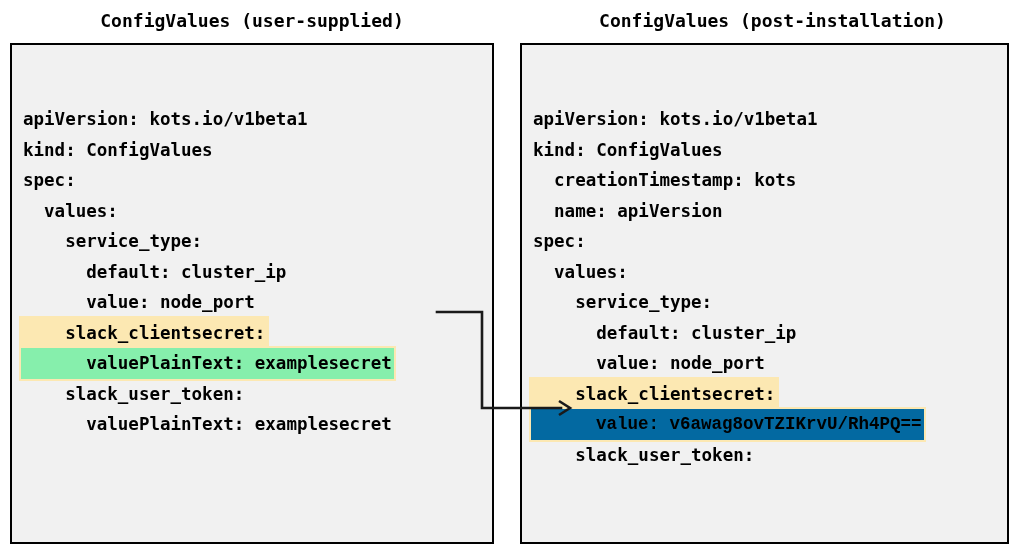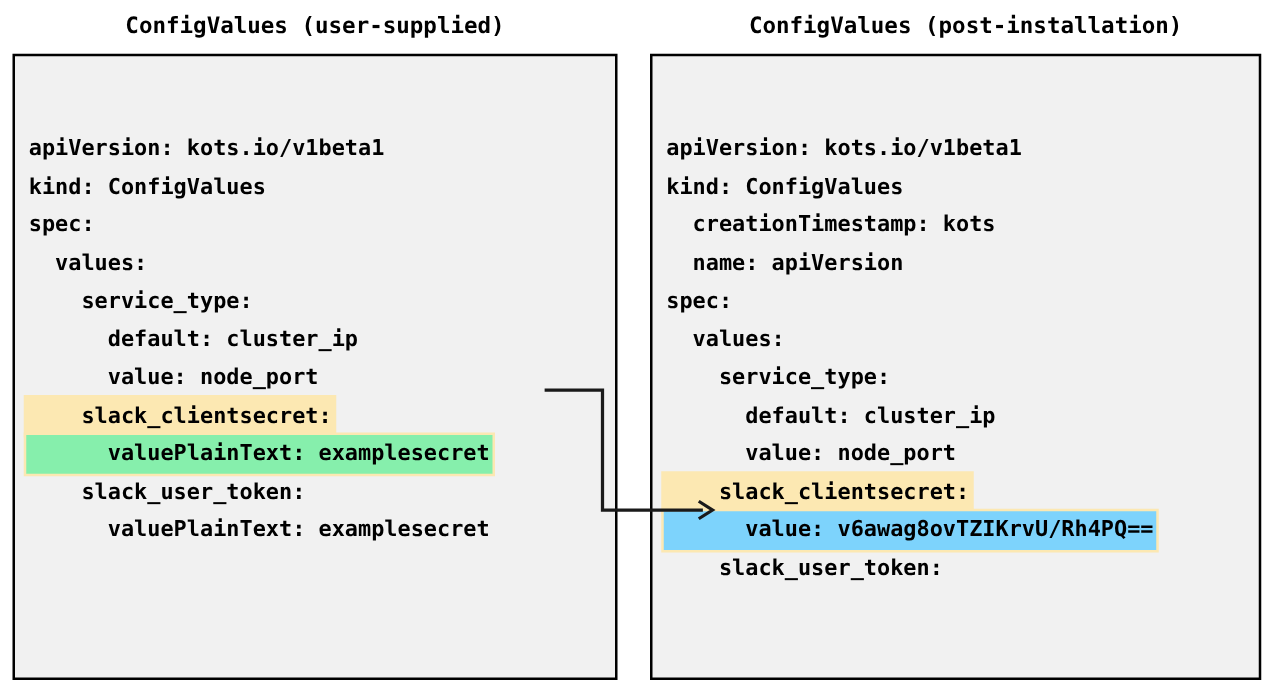--- a/index.html
+++ b/index.html
@@ -119,21 +119,21 @@
         <div class="code-line"><span class="txt">apiVersion: kots.io/v1beta1</span></div>
         <div class="code-line"><span class="txt">kind: ConfigValues</span></div>
         <div class="code-line"><span class="txt">  creationTimestamp: kots</span></div>
         <div class="code-line"><span class="txt">  name: apiVersion</span></div>
         <div class="code-line"><span class="txt">spec:</span></div>
         <div class="code-line"><span class="txt">  values:</span></div>
         <div class="code-line"><span class="txt">    service_type:</span></div>
         <div class="code-line"><span class="txt">      default: cluster_ip</span></div>
         <div class="code-line"><span class="txt">      value: node_port</span></div>
         <div class="code-line hl"><span class="txt" style="background: rgb(252, 232, 178); box-shadow: rgb(252, 232, 178) 0px 0px 0px 2px;">    slack_clientsecret:</span></div>
-        <div class="code-line hl"><span class="txt" style="background: #7dd3fc; box-shadow: rgb(252, 232, 178) 0px 0px 0px 2px;">      value: v6awag8ovTZIKrvU/Rh4PQ==</span></div>
+        <div class="code-line hl"><span class="txt" style="background: #0369a1; box-shadow: rgb(252, 232, 178) 0px 0px 0px 2px; font-family: Liberation Mono, monospace;">      value: v6awag8ovTZIKrvU/Rh4PQ==</span></div>
         <div class="code-line"><span class="txt">    slack_user_token:</span></div>
       </div>
   </div>
 
   <svg id="connector" viewBox="0 0 1019 559" width="1019" height="559">
     <polyline id="connector-path" points="437,312 482,312 482,408 561,408" fill="none" stroke="#1a1a1a" stroke-width="2.6" stroke-linecap="square" stroke-linejoin="miter"></polyline>
     <polyline id="connector-head" points="559,401 570,408 559,415" fill="none" stroke="#1a1a1a" stroke-width="2.6" stroke-linecap="butt" stroke-linejoin="miter"></polyline>
   </svg>
 
 </div>

